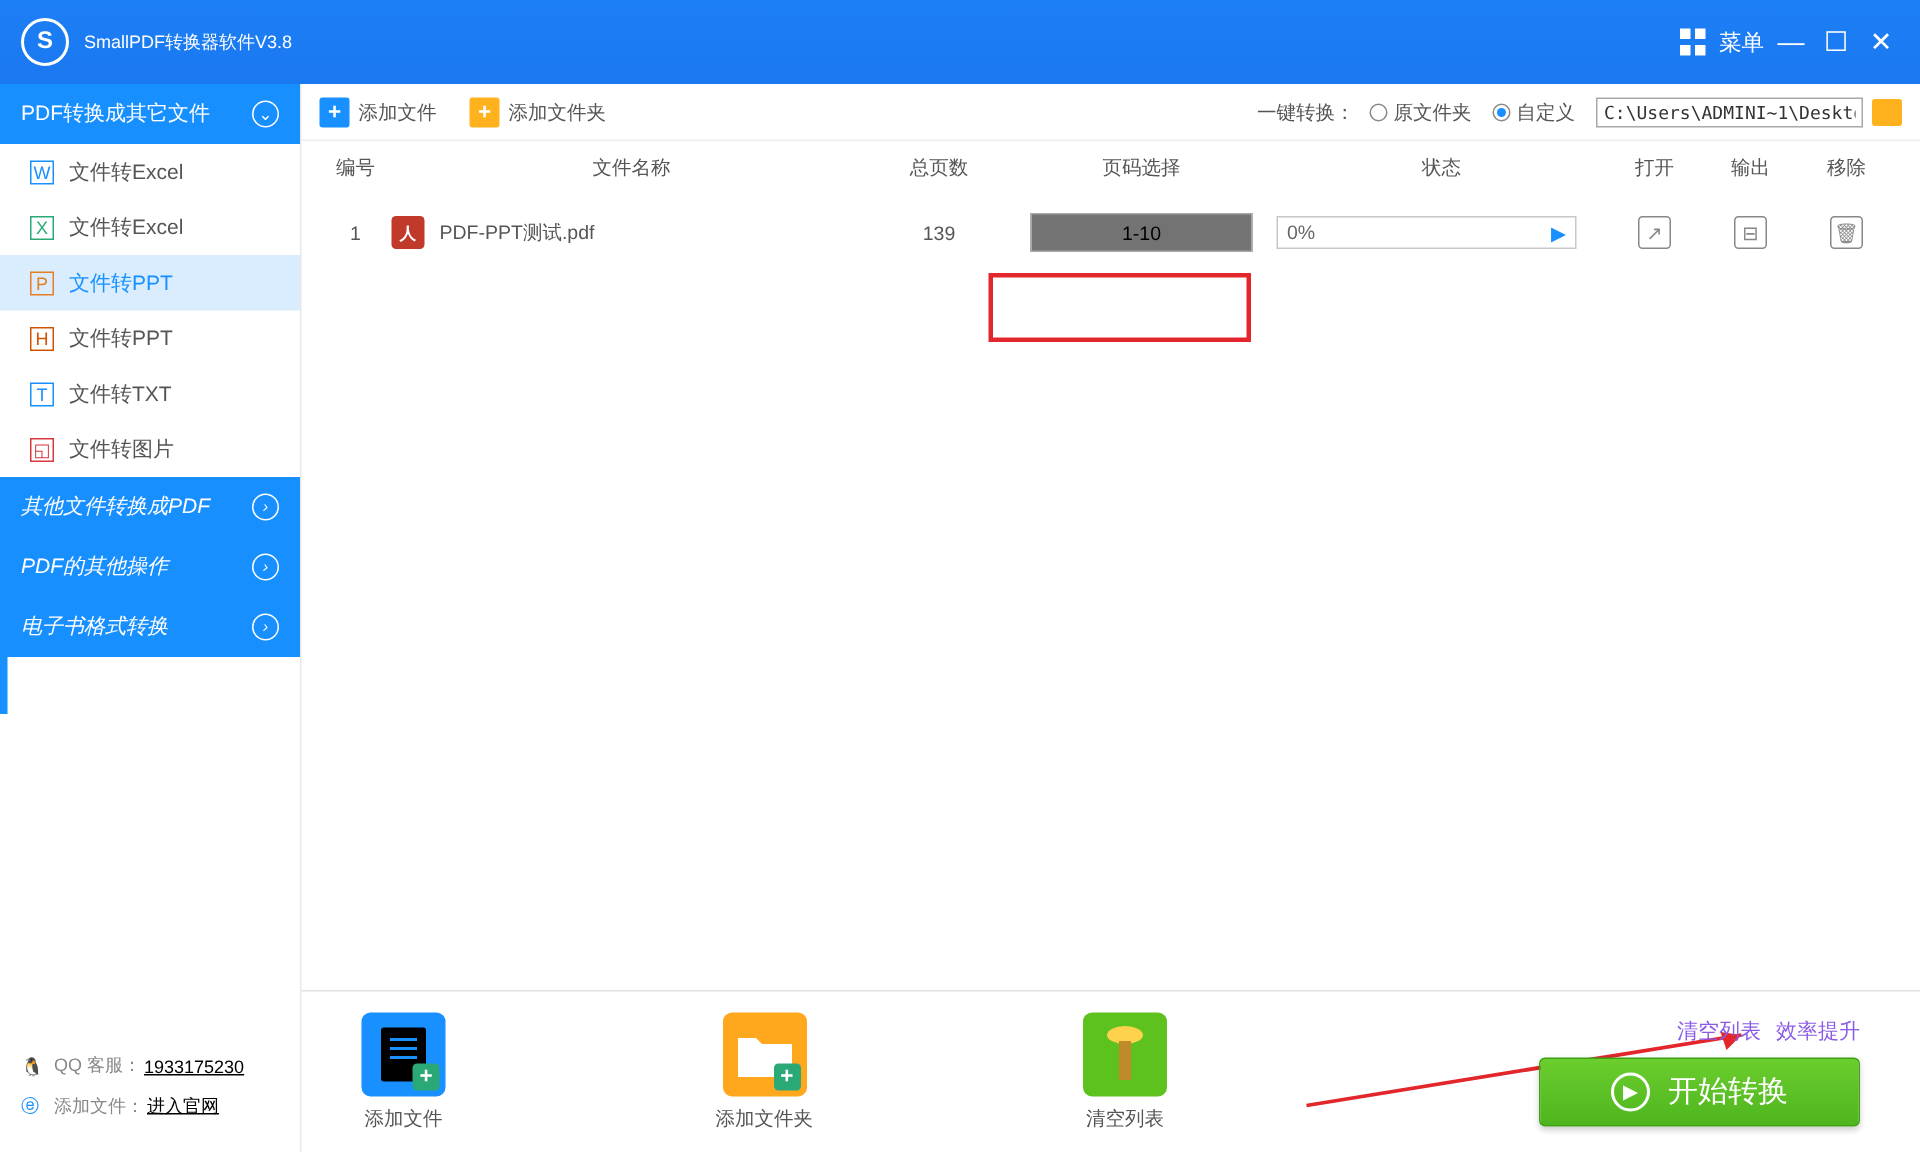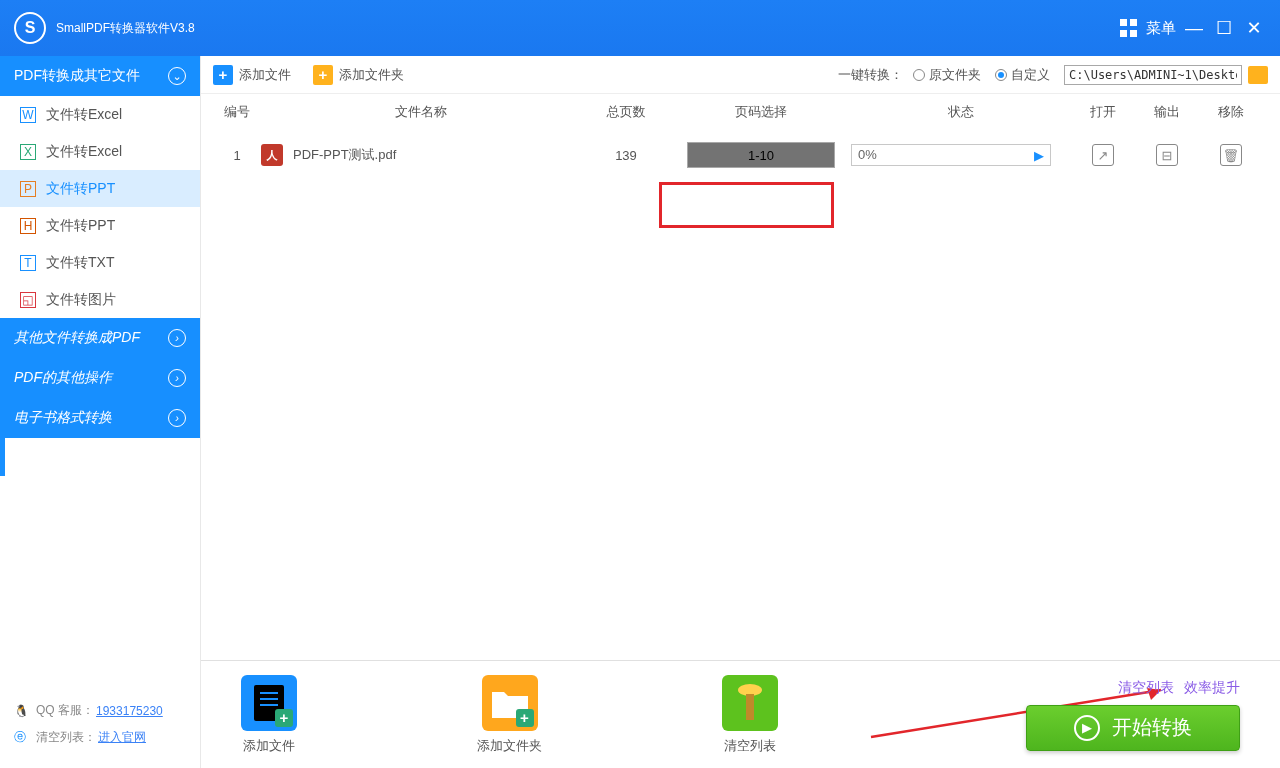--- a/index.html
+++ b/index.html
@@ -28,21 +28,21 @@
 .ico.x { border:1px solid #2aa876; color:#2aa876; }
 .ico.p { border:1px solid #e67e22; color:#e67e22; }
 .ico.h { border:1px solid #d35400; color:#d35400; }
 .ico.t { border:1px solid #1890ff; color:#1890ff; }
 .ico.img { border:1px solid #d9363e; color:#d9363e; }
 .active-indicator { width: 5px; height: 38px; background: #1890ff; }
 .side-spacer { flex: 1; }
 .side-footer { padding: 12px 14px; font-size: 12px; color: #888; }
 .side-footer-row { display: flex; align-items: center; margin-bottom: 10px; }
 .side-footer-row .icn { width: 16px; margin-right: 6px; }
-.side-link { color: #3b82f6; text-decoration: underline; cursor: pointer; margin-left: 2px; }
+.side-link { color: #000000; text-decoration: underline; cursor: pointer; margin-left: 2px; }
 
 .main { flex: 1; display: flex; flex-direction: column; position: relative; }
 .toolbar { height: 38px; display: flex; align-items: center; padding: 0 12px; border-bottom: 1px solid #eee; font-size: 13px; color: #555; }
 .tb-btn { display: flex; align-items: center; margin-right: 22px; cursor: pointer; }
 .tb-plus { width: 20px; height: 20px; border-radius: 2px; display: flex; align-items: center; justify-content: center; color: #fff; font-weight: bold; margin-right: 6px; font-size: 15px; }
 .tb-plus.blue { background: #1890ff; }
 .tb-plus.orange { background: #ffb21d; }
 .tb-spacer { flex: 1; }
 .out-label { margin-right: 10px; color: #555; }
 .radio { width: 12px; height: 12px; border: 1px solid #888; border-radius: 50%; margin-right: 4px; display: inline-block; vertical-align: middle; position: relative; }
@@ -155,21 +155,21 @@
 
     <div class="side-spacer"></div>
     <div class="side-footer">
       <div class="side-footer-row">
         <span class="icn" style="color:#1890ff;">🐧</span>
         <span>QQ 客服：</span>
         <span class="side-link">1933175230</span>
       </div>
       <div class="side-footer-row">
         <span class="icn" style="color:#1890ff;">ⓔ</span>
-        <span>清空列表：</span>
+        <span>添加文件：</span>
         <span class="side-link">进入官网</span>
       </div>
     </div>
   </div>
 
   <div class="main">
     <div class="toolbar">
       <div class="tb-btn">
         <div class="tb-plus blue">+</div>
         <span>添加文件</span>

